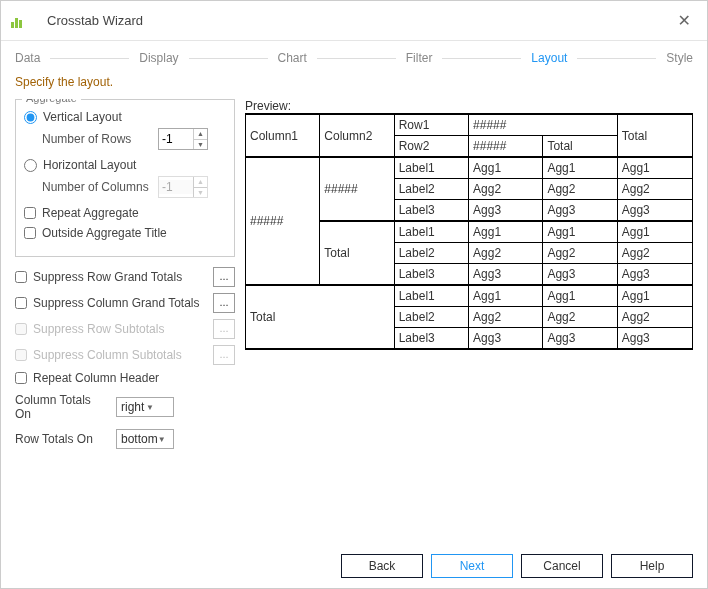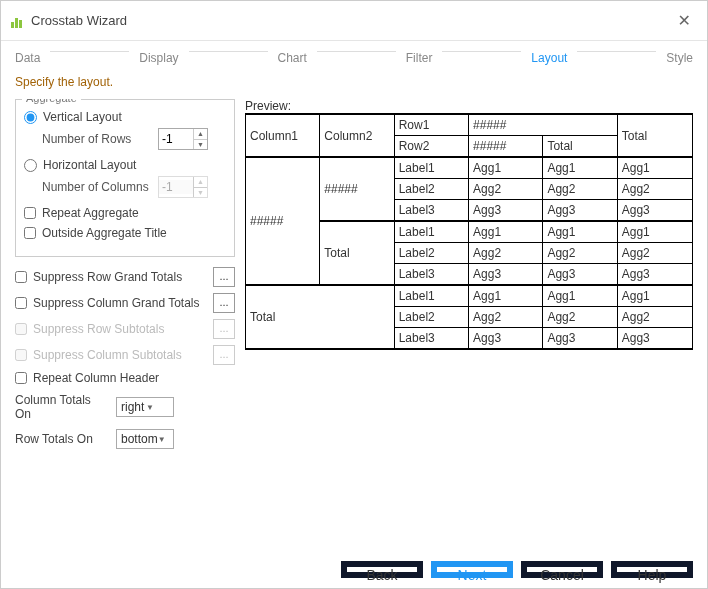--- a/index.html
+++ b/index.html
@@ -1,27 +1,27 @@
 <!DOCTYPE html>
 <html><head>
 <meta charset="utf-8">
 <style>
 * { box-sizing: border-box; margin: 0; padding: 0; }
 body { font-family: Arial, sans-serif; font-size: 12px; color: #333; background: #fff; width: 708px; height: 589px; overflow: hidden; }
 .window { width: 708px; height: 589px; border: 1px solid #ccc; display: flex; flex-direction: column; }
-.titlebar { display: flex; align-items: center; padding: 8px 10px; border-bottom: 1px solid #e5e5e5; }
+.titlebar { display: flex; align-items: center; padding: 8px 10px; border-bottom: 1px solid #e5e5e5; gap: 16px; }
 .titlebar .icon { width: 14px; height: 14px; margin-right: 6px; display: flex; align-items: flex-end; gap: 1px; }
 .titlebar .icon span { width: 3px; background: #8cc63f; display: inline-block; }
 .titlebar .icon span:nth-child(1){height:6px;}
 .titlebar .icon span:nth-child(2){height:10px;}
 .titlebar .icon span:nth-child(3){height:8px;}
 .titlebar .title { font-size: 13px; color: #444; }
 .titlebar .close { margin-left: auto; font-size: 16px; color: #666; cursor: pointer; padding: 2px 6px; }
 
-.stepper { display: flex; padding: 10px 14px 6px; gap: 0; }
+.stepper { display: flex; align-items: center; padding: 10px 14px 6px; gap: 0; }
 .step-item { color: #888; font-size: 12px; }
 .step-item.active { color: #2196f3; }
 .step-line { flex: 1; height: 1px; background: #ddd; margin: 0 10px; }
 
 .subtitle { color: #a16207; font-size: 12px; padding: 4px 14px 10px; }
 
 .content { flex: 1; display: flex; padding: 0 14px 10px; gap: 10px; overflow: hidden; }
 
 .left { width: 220px; display: flex; flex-direction: column; gap: 10px; }
 .fieldset { border: 1px solid #ccc; padding: 10px 8px 8px; position: relative; }
@@ -64,21 +64,21 @@
 .preview-label { font-size:12px; color:#333; margin-bottom:0; font-weight:bold;}
 .preview-label{font-weight:normal;}
 
 table.preview { border-collapse: collapse; width: 100%; table-layout: fixed; }
 table.preview td { border: 1px solid #000; padding: 3px 4px; font-size: 12px; height:20px; vertical-align:middle;}
 .thick-t{border-top:2px solid #000 !important;}
 .thick-b{border-bottom:2px solid #000 !important;}
 table.preview td{overflow:hidden;white-space:nowrap;}
 
 .footer { display:flex; justify-content:flex-end; gap:8px; padding:10px 14px; margin-top:auto;}
-.btn { width:82px; height:17px; border:6px solid #0f172a; background:#fff; font-size:14px; color:#333; cursor:pointer; }
+.btn { width:82px; height:24px; border:1px solid #0f172a; background:#fff; font-size:12px; color:#333; cursor:pointer; }
 .btn.primary { border-color:#2196f3; color:#2196f3; }
 
 </style>
 </head>
 <body>
 
 <div class="window">
   <div class="titlebar">
     <span class="icon">
         <span></span>

